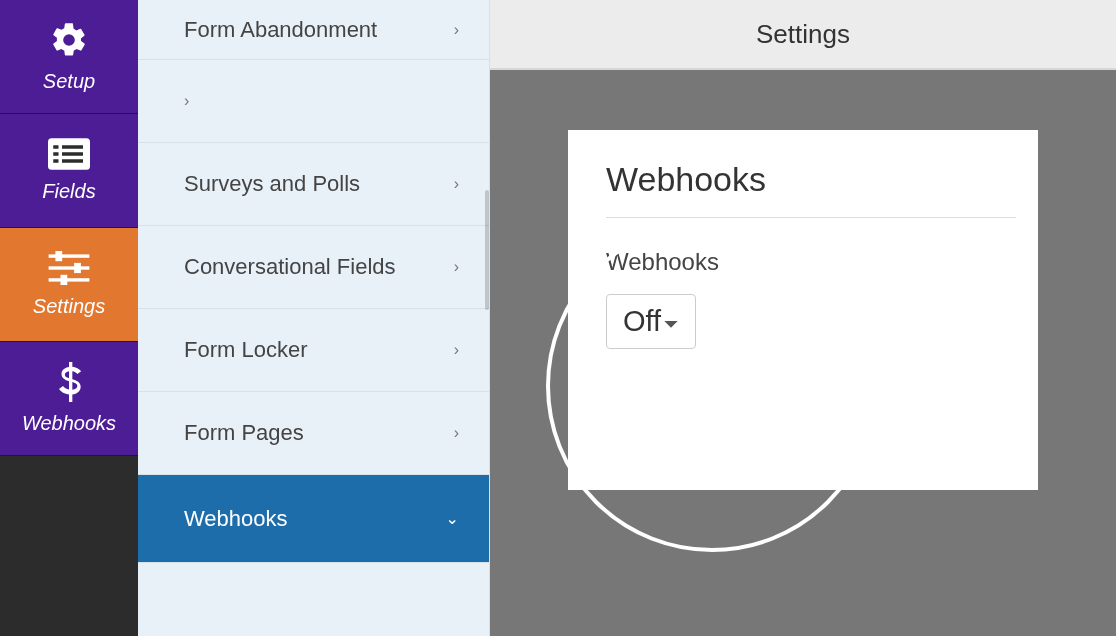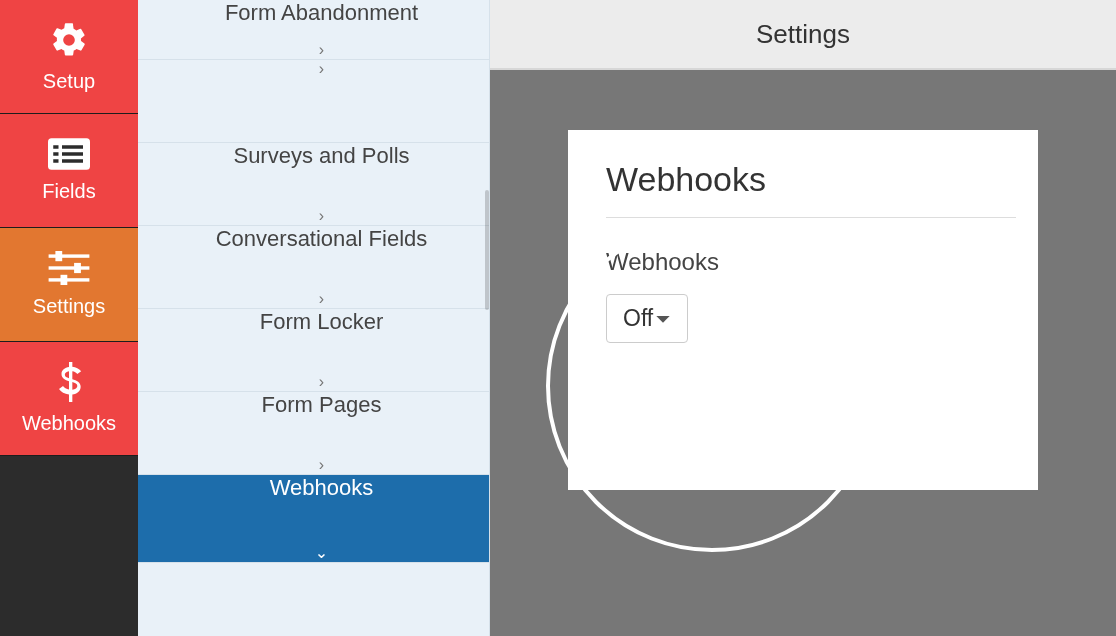--- a/index.html
+++ b/index.html
@@ -2,23 +2,24 @@
 <html><head>
 <meta charset="utf-8">
 <style>
   * { box-sizing: border-box; margin: 0; padding: 0; }
   html, body { width: 1116px; height: 636px; overflow: hidden; font-family: -apple-system, BlinkMacSystemFont, "Segoe UI", Helvetica, Arial, sans-serif; }
   .app { display: flex; width: 100%; height: 100%; background: #fff; }
 
   
   .nav {
     width: 138px;
-    background: #ef4444;
+    background: #4c1d95;
     display: flex;
     flex-direction: column;
+    font-style: italic;
   }
   .nav-item {
     display: flex;
     flex-direction: column;
     align-items: center;
     justify-content: center;
     height: 114px;
     color: #fff;
     font-size: 20px;
     cursor: pointer;
@@ -38,21 +39,20 @@
   .submenu-item {
     height: 83px;
     display: flex;
     align-items: center;
     justify-content: space-between;
     padding: 0 30px 0 46px;
     font-size: 22px;
     color: #444;
     border-bottom: 1px solid #d6e1ea;
     cursor: pointer;
-    flex-direction: column;
   }
   .submenu-item.active {
     background: #1d6dab;
     color: #fff;
   }
   .submenu-item .chev { font-size: 16px; color: #777; }
   .submenu-item.active .chev { color: #fff; }
 
   
   .main {
@@ -100,21 +100,21 @@
     font-size: 24px;
     color: #444;
     margin-bottom: 18px;
   }
   .dropdown {
     display: inline-flex;
     align-items: center;
     border: 1px solid #ccc;
     border-radius: 4px;
     padding: 10px 16px;
-    font-size: 23px;
+    font-size: 29px;
     color: #333;
     cursor: pointer;
     gap: 2px;
   }
   .dropdown svg { fill: #555; }
 
   
   .lens {
     position: absolute;
     left: 56px;

